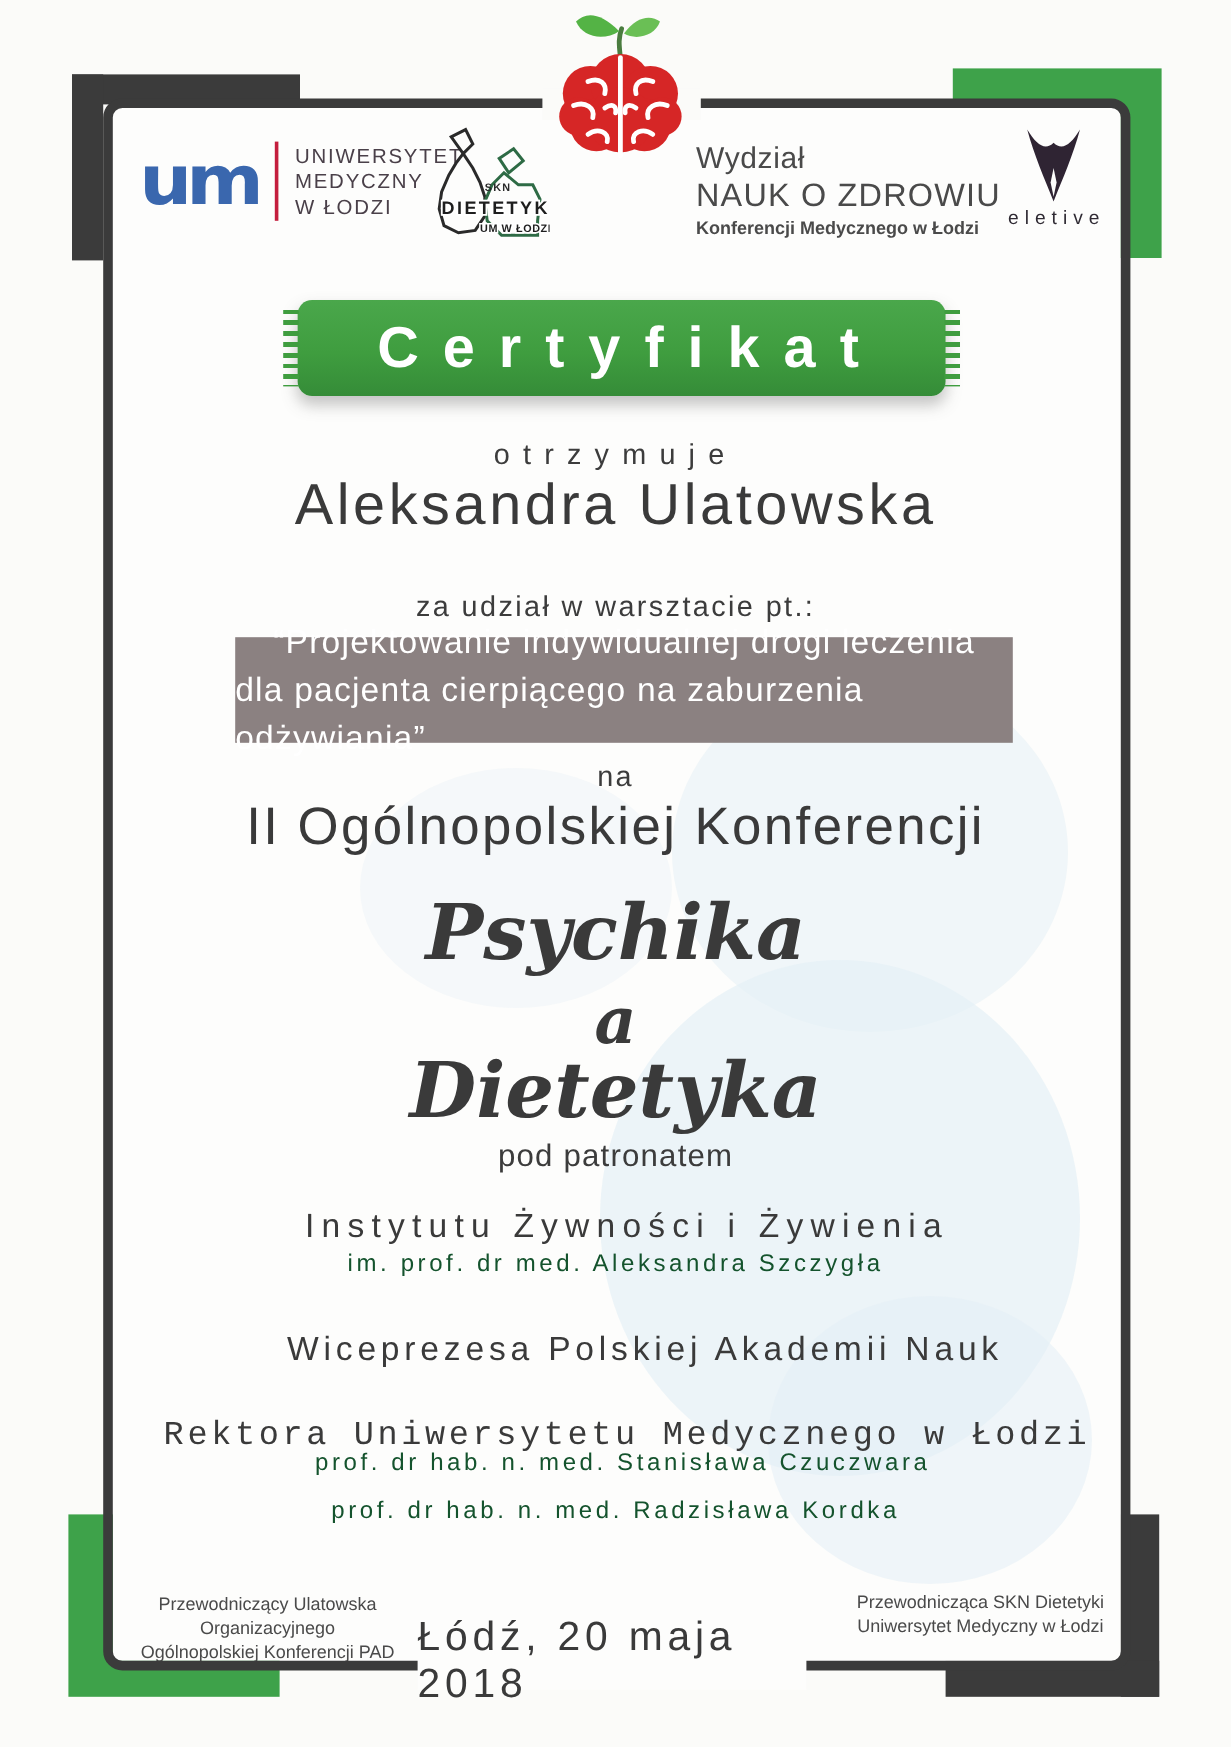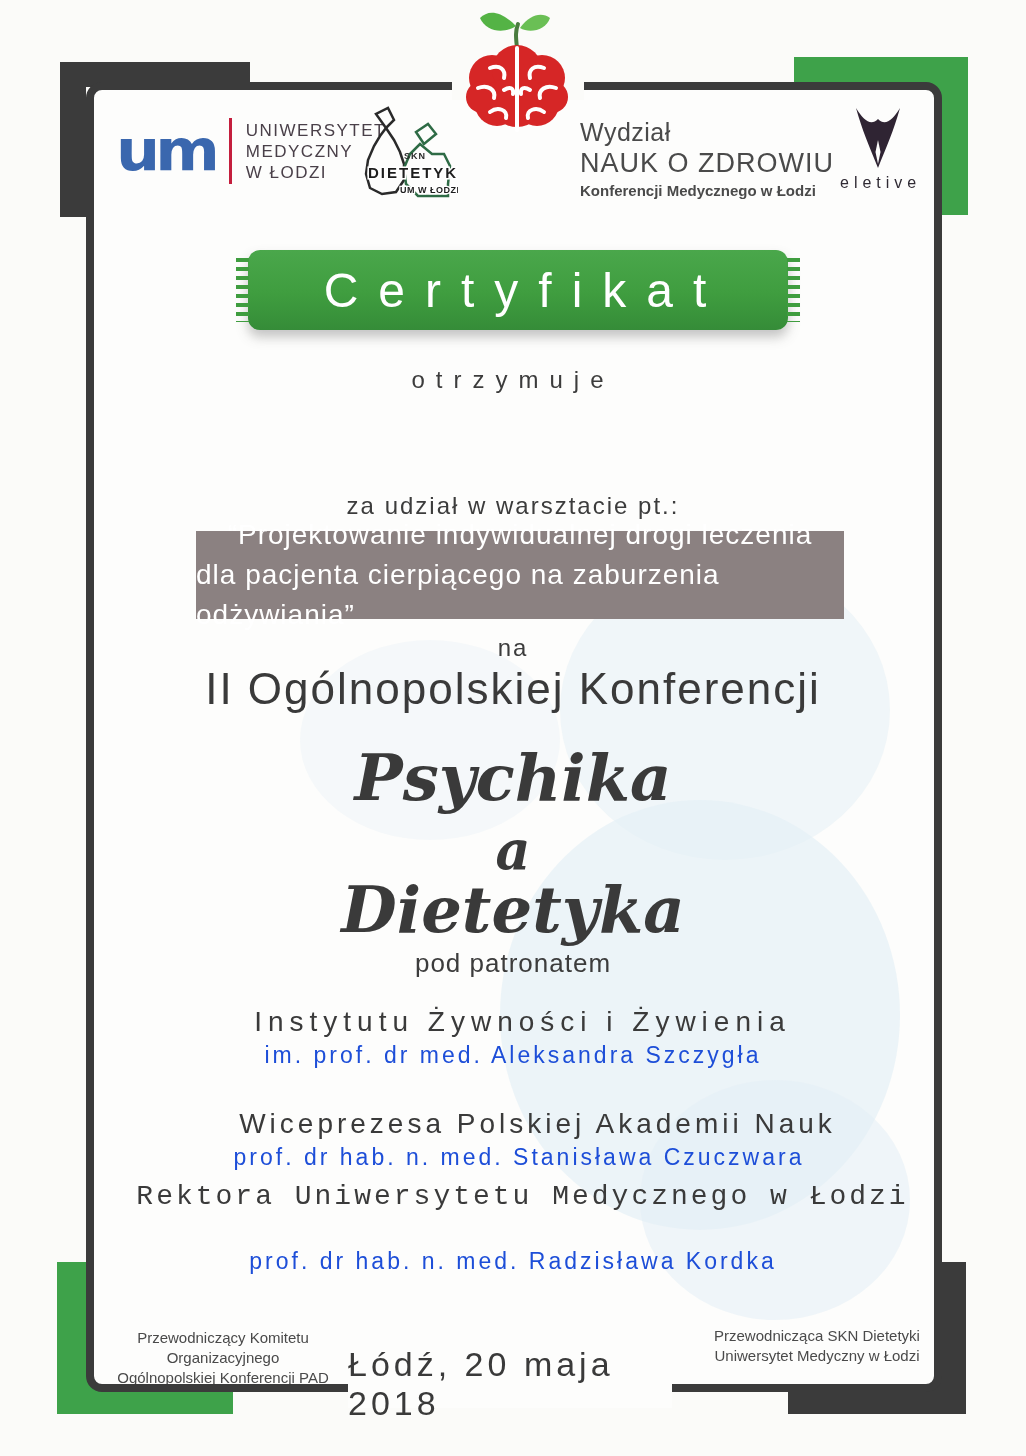--- a/index.html
+++ b/index.html
@@ -60,41 +60,41 @@
     border-radius:12px;box-shadow:0 7px 12px rgba(90,90,90,.35);
     display:flex;align-items:center;justify-content:center;
   }
   .banner::before,.banner::after{
     content:"";position:absolute;top:8px;bottom:8px;width:13px;
     background:repeating-linear-gradient(to bottom,#3f9d3f 0 4px,transparent 4px 9px);
   }
   .banner::before{left:-12px;}
   .banner::after{right:-12px;}
   .banner-title{
-    color:#fff;font-size:48px;font-weight:400;letter-spacing:20px;
+    color:#fff;font-size:48px;font-weight:700;letter-spacing:20px;
     font-family:"Liberation Sans",sans-serif;padding-left:14px;
   }
 
   .thin{font-weight:300;font-family:"Liberation Sans",sans-serif;}
   .intro-line{font-size:24px;letter-spacing:11px;color:#3c3c3c;}
   .name-line{font-size:48px;letter-spacing:3px;color:#3a3a3a;}
   .small-line{font-size:24px;letter-spacing:2px;color:#3c3c3c;}
 
   
   .graybox{
     left:196px;top:531px;width:648px;height:88px;background:#8b8181;
     display:flex;flex-direction:column;align-items:center;justify-content:center;
     color:#fff;font-size:28px;font-weight:300;letter-spacing:1px;line-height:40px;
   }
 
   .conf-title{font-size:44px;letter-spacing:2px;color:#3a3a3a;}
   .script{font-family:"DejaVu Serif",serif;font-style:italic;font-weight:bold;color:#3a3a3a;}
 
   .patron-title{font-size:28px;letter-spacing:6px;color:#3a3a3a;padding-left:19px;}
-  .patron-person{font-size:23px;letter-spacing:3px;color:#1d4ed8;}
+  .patron-person{font-size:20px;letter-spacing:3px;color:#14532d;}
 
   .sign{font-size:15px;color:#4a4a4a;line-height:20px;text-align:center;font-weight:300;}
   .sign-left{left:88px;top:1328px;width:270px;}
   .sign-right{left:712px;top:1326px;width:210px;}
 
   .date-box{
     left:348px;top:1360px;width:324px;height:48px;background:#fdfdfc;z-index:6;
     display:flex;align-items:center;justify-content:center;
     font-size:34px;letter-spacing:4px;font-weight:300;color:#3a3a3a;
   }
@@ -156,46 +156,47 @@
         <path d="M29 34 L26.5 46 L29 58 L31.5 46 Z" fill="#fdfdfc"></path>
       </svg>
       <div class="eletive-label">eletive</div>
     </div>
 
     <div class="abs banner">
       <div class="banner-title">Certyfikat</div>
     </div>
 
     <div class="abs center thin intro-line" style="top:366px;">otrzymuje</div>
+    <div class="abs center thin name-line" style="top:394px;">Aleksandra Ulatowska</div>
 
     <div class="abs center thin small-line" style="top:492px;">za udział w warsztacie pt.:</div>
     <div class="abs graybox">
       <div>“Projektowanie indywidualnej drogi leczenia</div>
       <div>dla pacjenta cierpiącego na zaburzenia odżywiania”</div>
     </div>
 
     <div class="abs center thin small-line" style="top:634px;">na</div>
     <div class="abs center thin conf-title" style="top:664px;">II Ogólnopolskiej Konferencji</div>
     <div class="abs center script" style="top:740px;font-size:64px;">Psychika</div>
     <div class="abs center script" style="top:818px;font-size:54px;">a</div>
     <div class="abs center script" style="top:872px;font-size:64px;">Dietetyka</div>
 
     <div class="abs center thin" style="top:948px;font-size:26px;letter-spacing:1px;">pod patronatem</div>
 
     <div class="abs center thin patron-title" style="top:1006px;">Instytutu Żywności i Żywienia</div>
     <div class="abs center thin patron-person" style="top:1042px;">im. prof. dr med. Aleksandra Szczygła</div>
 
     <div class="abs center thin patron-title" style="top:1108px;letter-spacing:4px;margin-left:30px;">Wiceprezesa Polskiej Akademii Nauk</div>
-    <div class="abs center thin patron-person" style="top:1144px;padding-left:12px;">prof. dr hab. n. med. Stanisława Czuczwara</div>
+    <div class="abs center thin patron-person" style="top:1208px;padding-left:12px;">prof. dr hab. n. med. Stanisława Czuczwara</div>
 
     <div class="abs center thin patron-title" style="top:1181px;letter-spacing:3px;font-family:Liberation Mono, monospace;">Rektora Uniwersytetu Medycznego w Łodzi</div>
     <div class="abs center thin patron-person" style="top:1248px;">prof. dr hab. n. med. Radzisława Kordka</div>
 
     <div class="abs sign sign-left">
-      <div>Przewodniczący Komitetu Organizacyjnego</div>
+      <div>Przewodniczący Ulatowska Organizacyjnego</div>
       <div>Ogólnopolskiej Konferencji PAD</div>
     </div>
     <div class="abs sign sign-right">
       <div>Przewodnicząca SKN Dietetyki</div>
       <div>Uniwersytet Medyczny w Łodzi</div>
     </div>
 
   </div>
 
   <div class="frame"></div>

